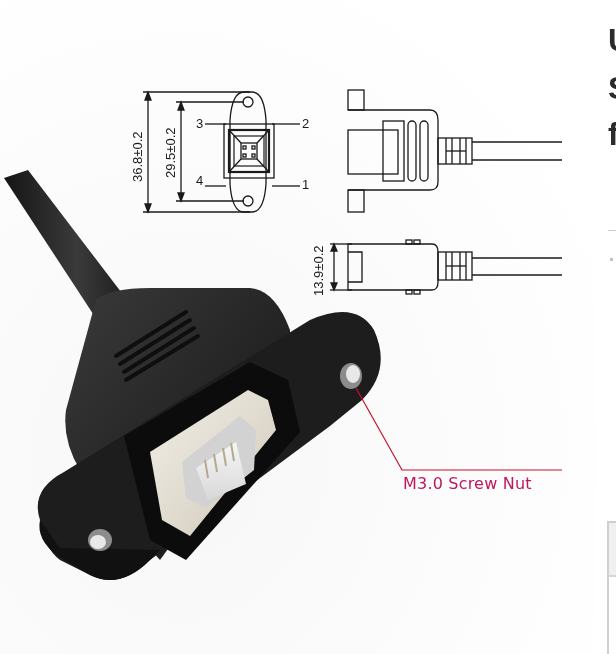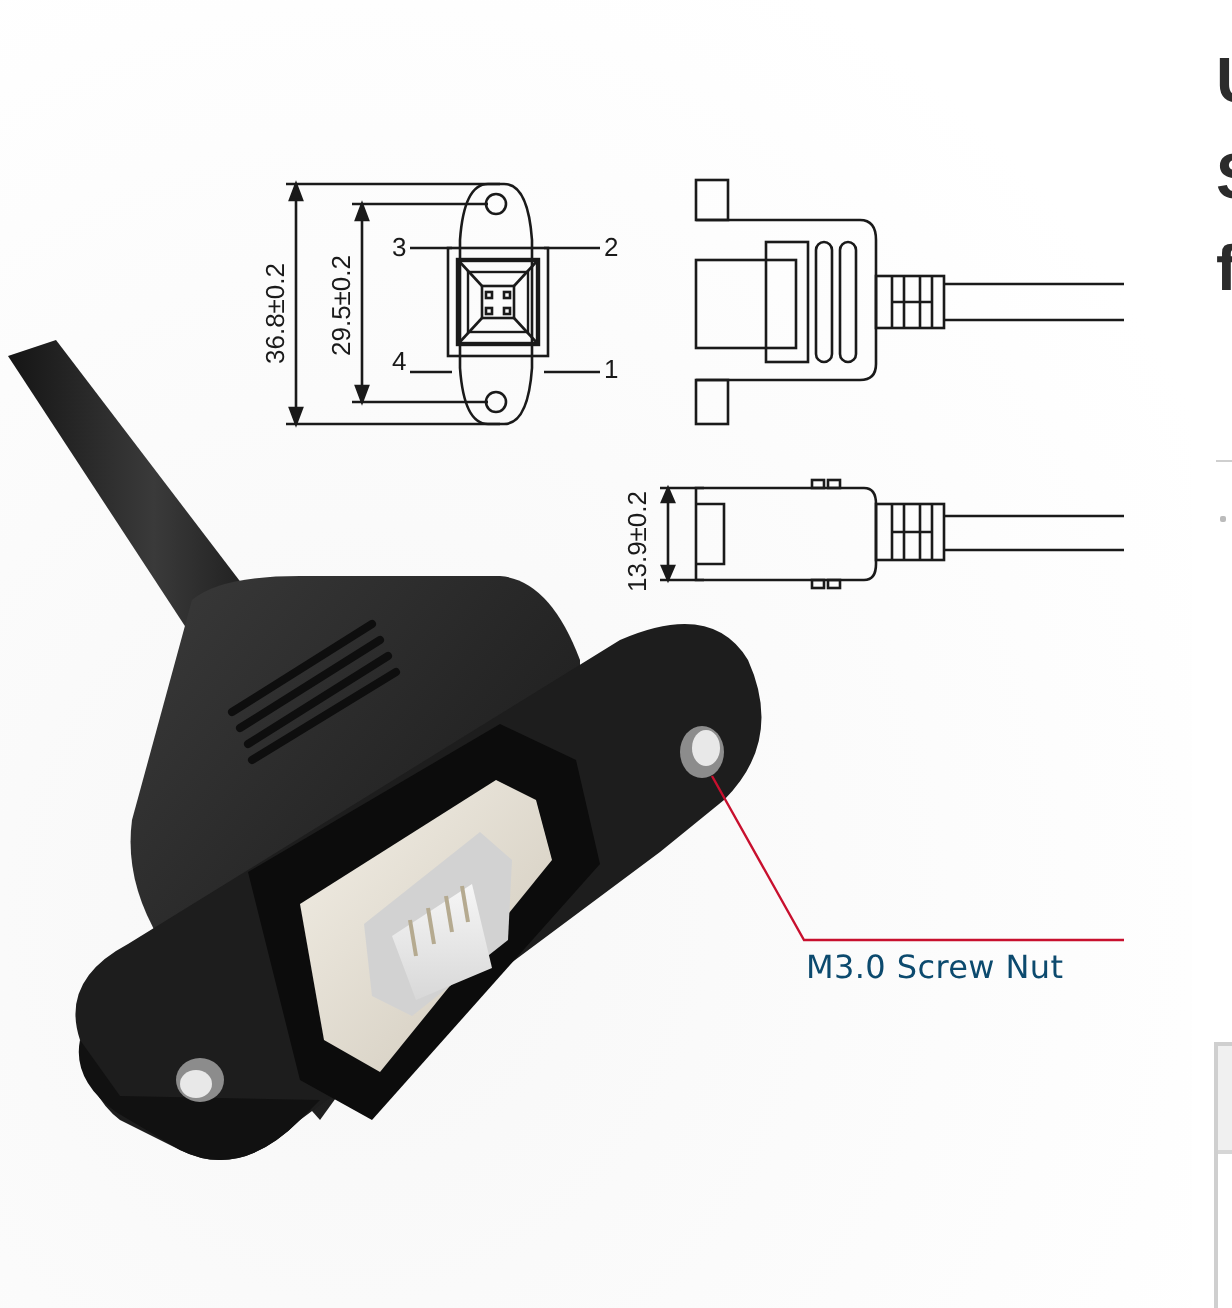--- a/index.html
+++ b/index.html
@@ -16,21 +16,21 @@
     position: absolute; font-family: "Liberation Sans", sans-serif;
     font-size: 13px; color: #1a1a1a; white-space: nowrap;
     transform-origin: left top;
   }
   .pin-label {
     position: absolute; font-family: "Liberation Sans", sans-serif;
     font-size: 13px; color: #1a1a1a;
   }
   .callout-label {
     position: absolute; left: 403px; top: 474px;
-    font-family: "DejaVu Sans", sans-serif; font-size: 16px; color: #0c4a6e;
+    font-family: "DejaVu Sans", sans-serif; font-size: 16px; color: #be185d;
     letter-spacing: 0.2px; white-space: nowrap;
   }
 
   .right-panel {
     position: absolute; left: 596px; top: 0; width: 20px; height: 654px;
     background: #ffffff; overflow: hidden;
   }
   .title-line {
     position: absolute; left: 12px; font-family: "Liberation Sans", sans-serif;
     font-weight: bold; font-size: 32px; color: #2b2b2b; line-height: 1;

